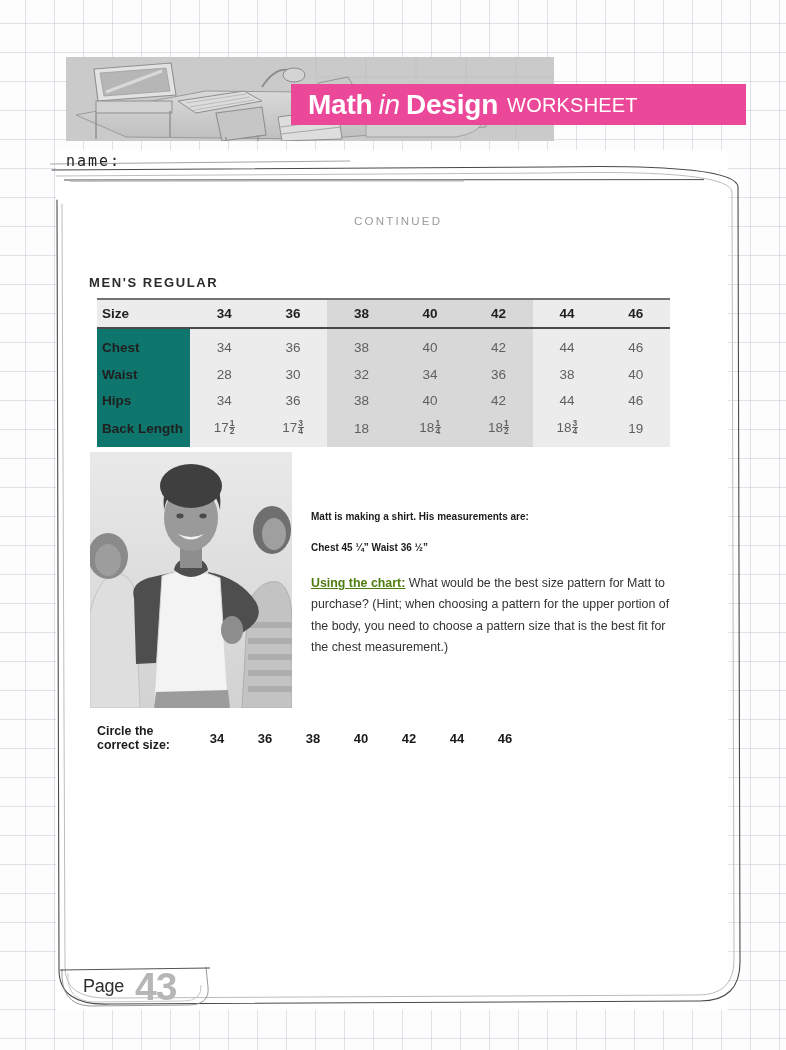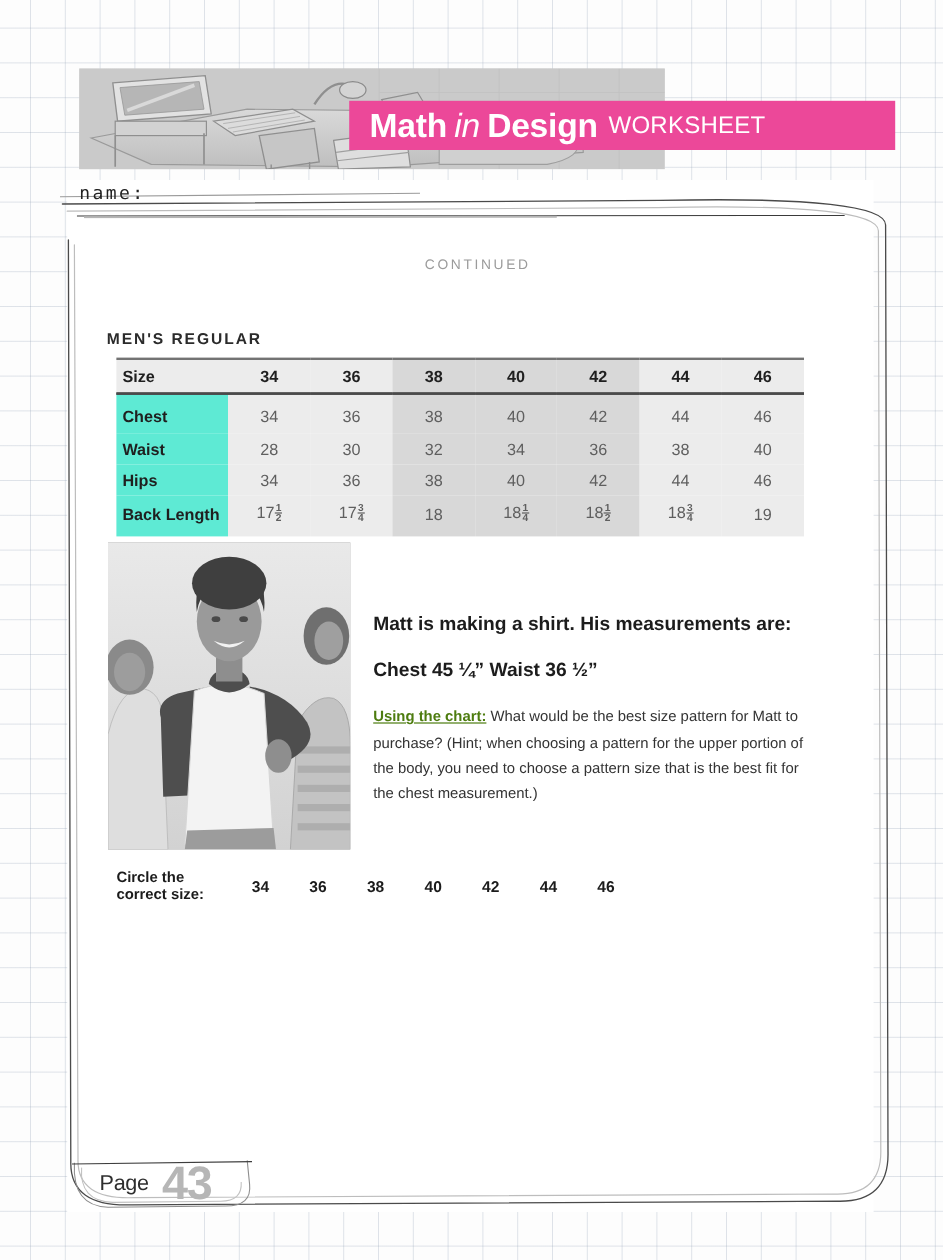--- a/index.html
+++ b/index.html
@@ -179,21 +179,21 @@
     border-top: 2px solid #737373;
     height: 27px;
   }
   #size-table thead th.lbl,
   #size-table tbody th.lbl {
     text-align: left;
     padding-left: 5px;
     font-weight: bold;
     color: #1f1f1f;
   }
-  #size-table tbody th.lbl { background: #5eead4; }
+  #size-table tbody th.lbl { background: #0f766e; }
   #size-table thead th.lbl { background: #ececec; }
   #size-table tbody td { color: #5f5f5f; }
   #size-table tbody tr:first-child td,
   #size-table tbody tr:first-child th { padding-top: 4px; height: 28px; }
   #size-table tbody tr:last-child td,
   #size-table tbody tr:last-child th { padding-bottom: 4px; height: 30px; }
   .band-a { background: #ececec; }
   .band-b { background: #d8d8d8; }
   .band-c { background: #ececec; }
 
@@ -225,21 +225,21 @@
 
   
   #problem-text {
     position: absolute;
     left: 311px;
     top: 511px;
     width: 362px;
     color: #1c1c1c;
   }
   .p-line {
-    font-size: 16px;
+    font-size: 10px;
     font-weight: bold;
     margin-bottom: 19px;
     line-height: 1.2;
   }
   #p-body {
     font-size: 12.4px;
     font-weight: normal;
     line-height: 1.72;
     color: #333333;
     margin: 0;

